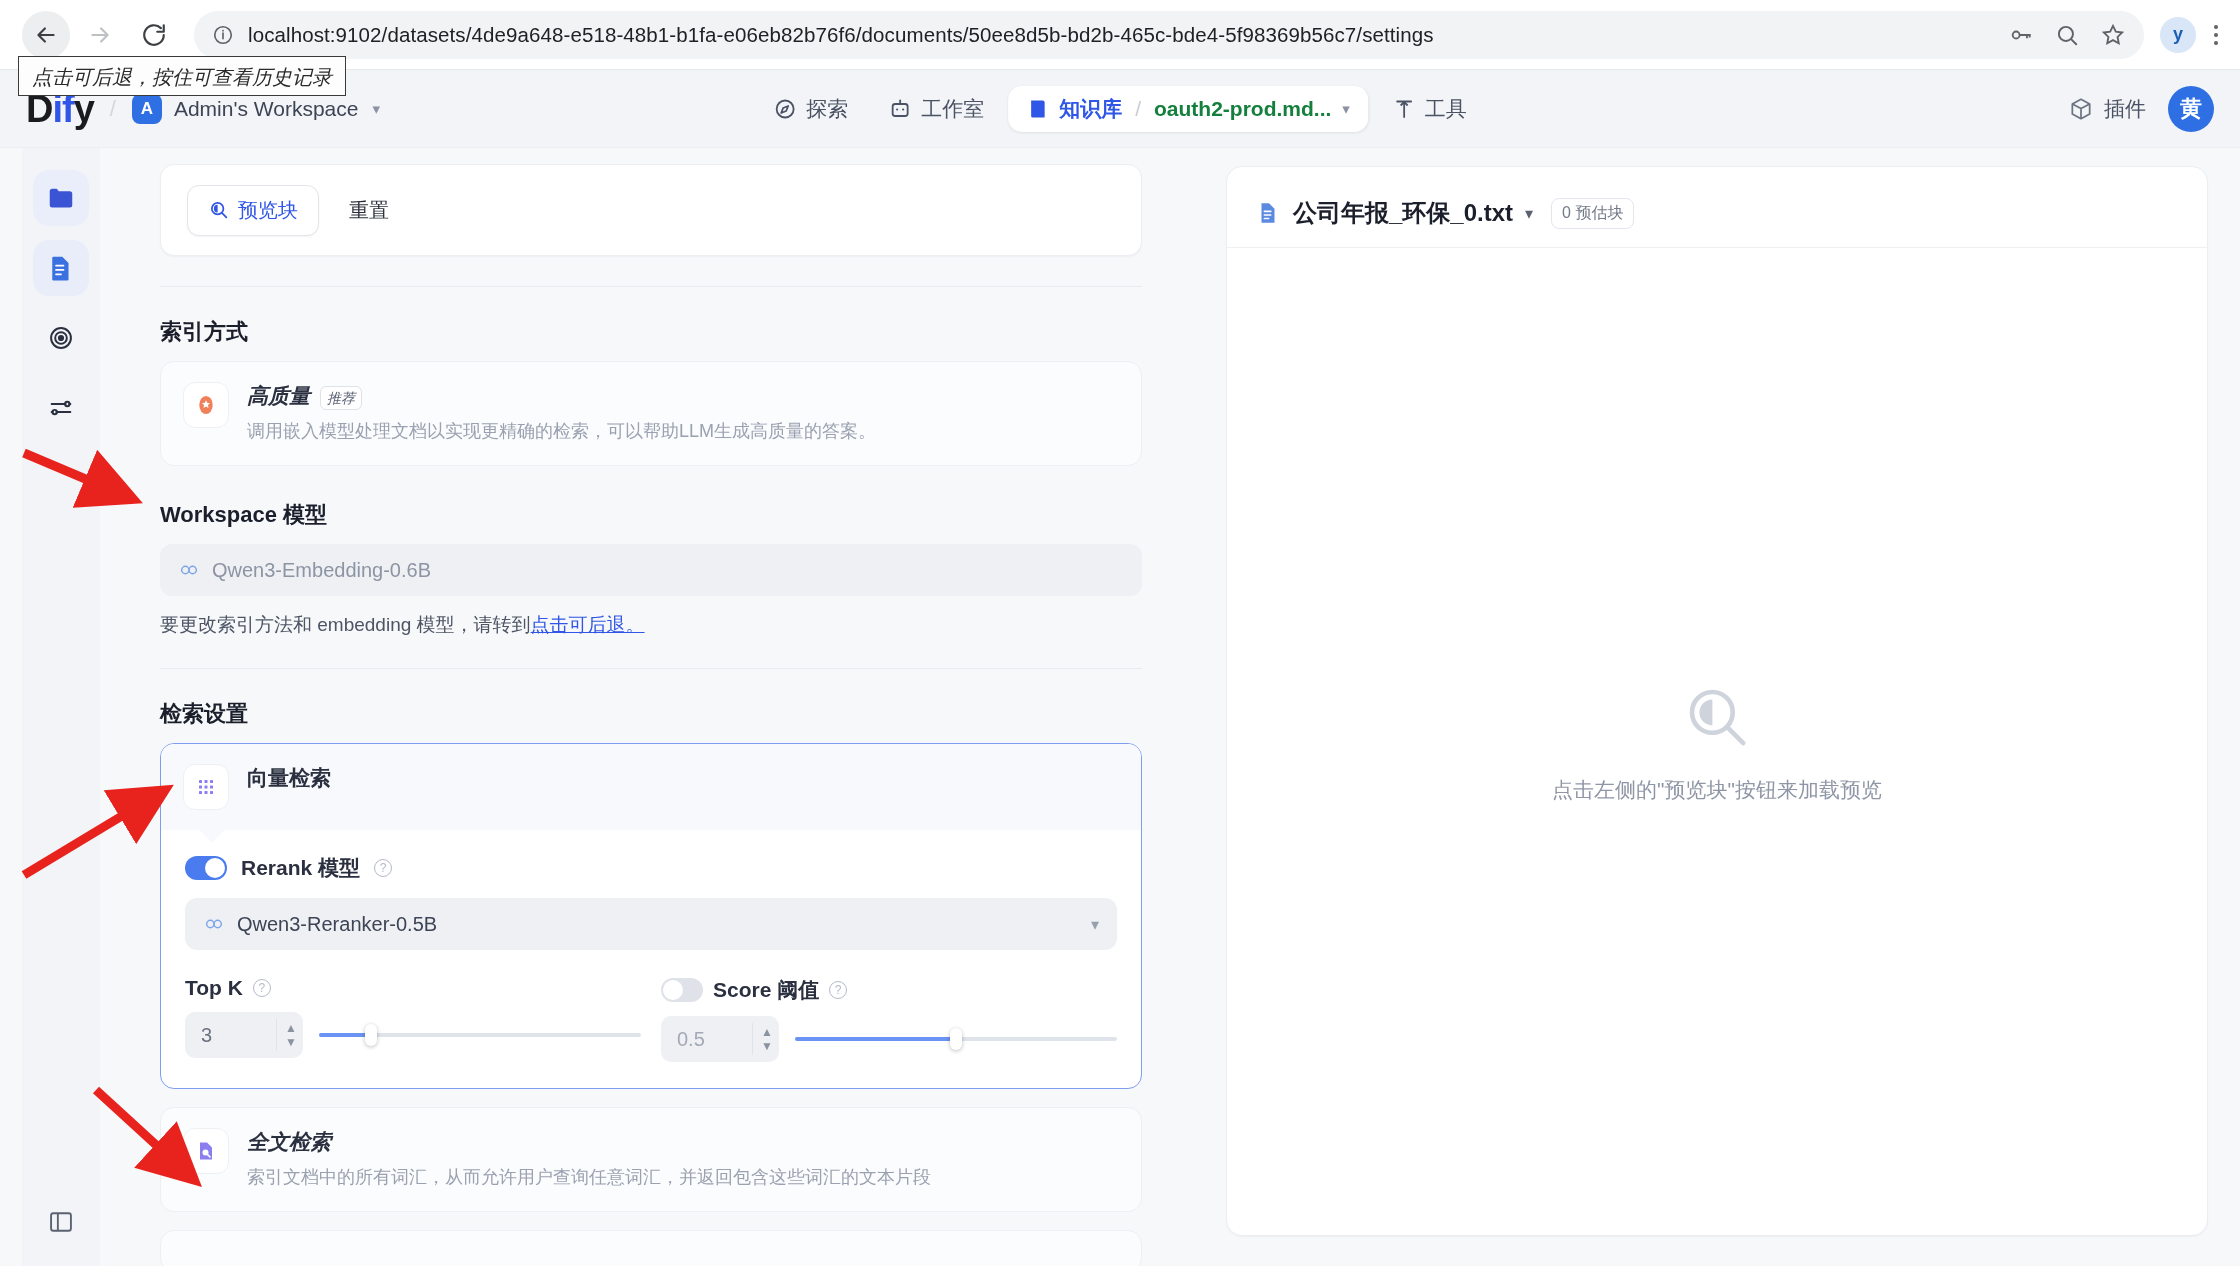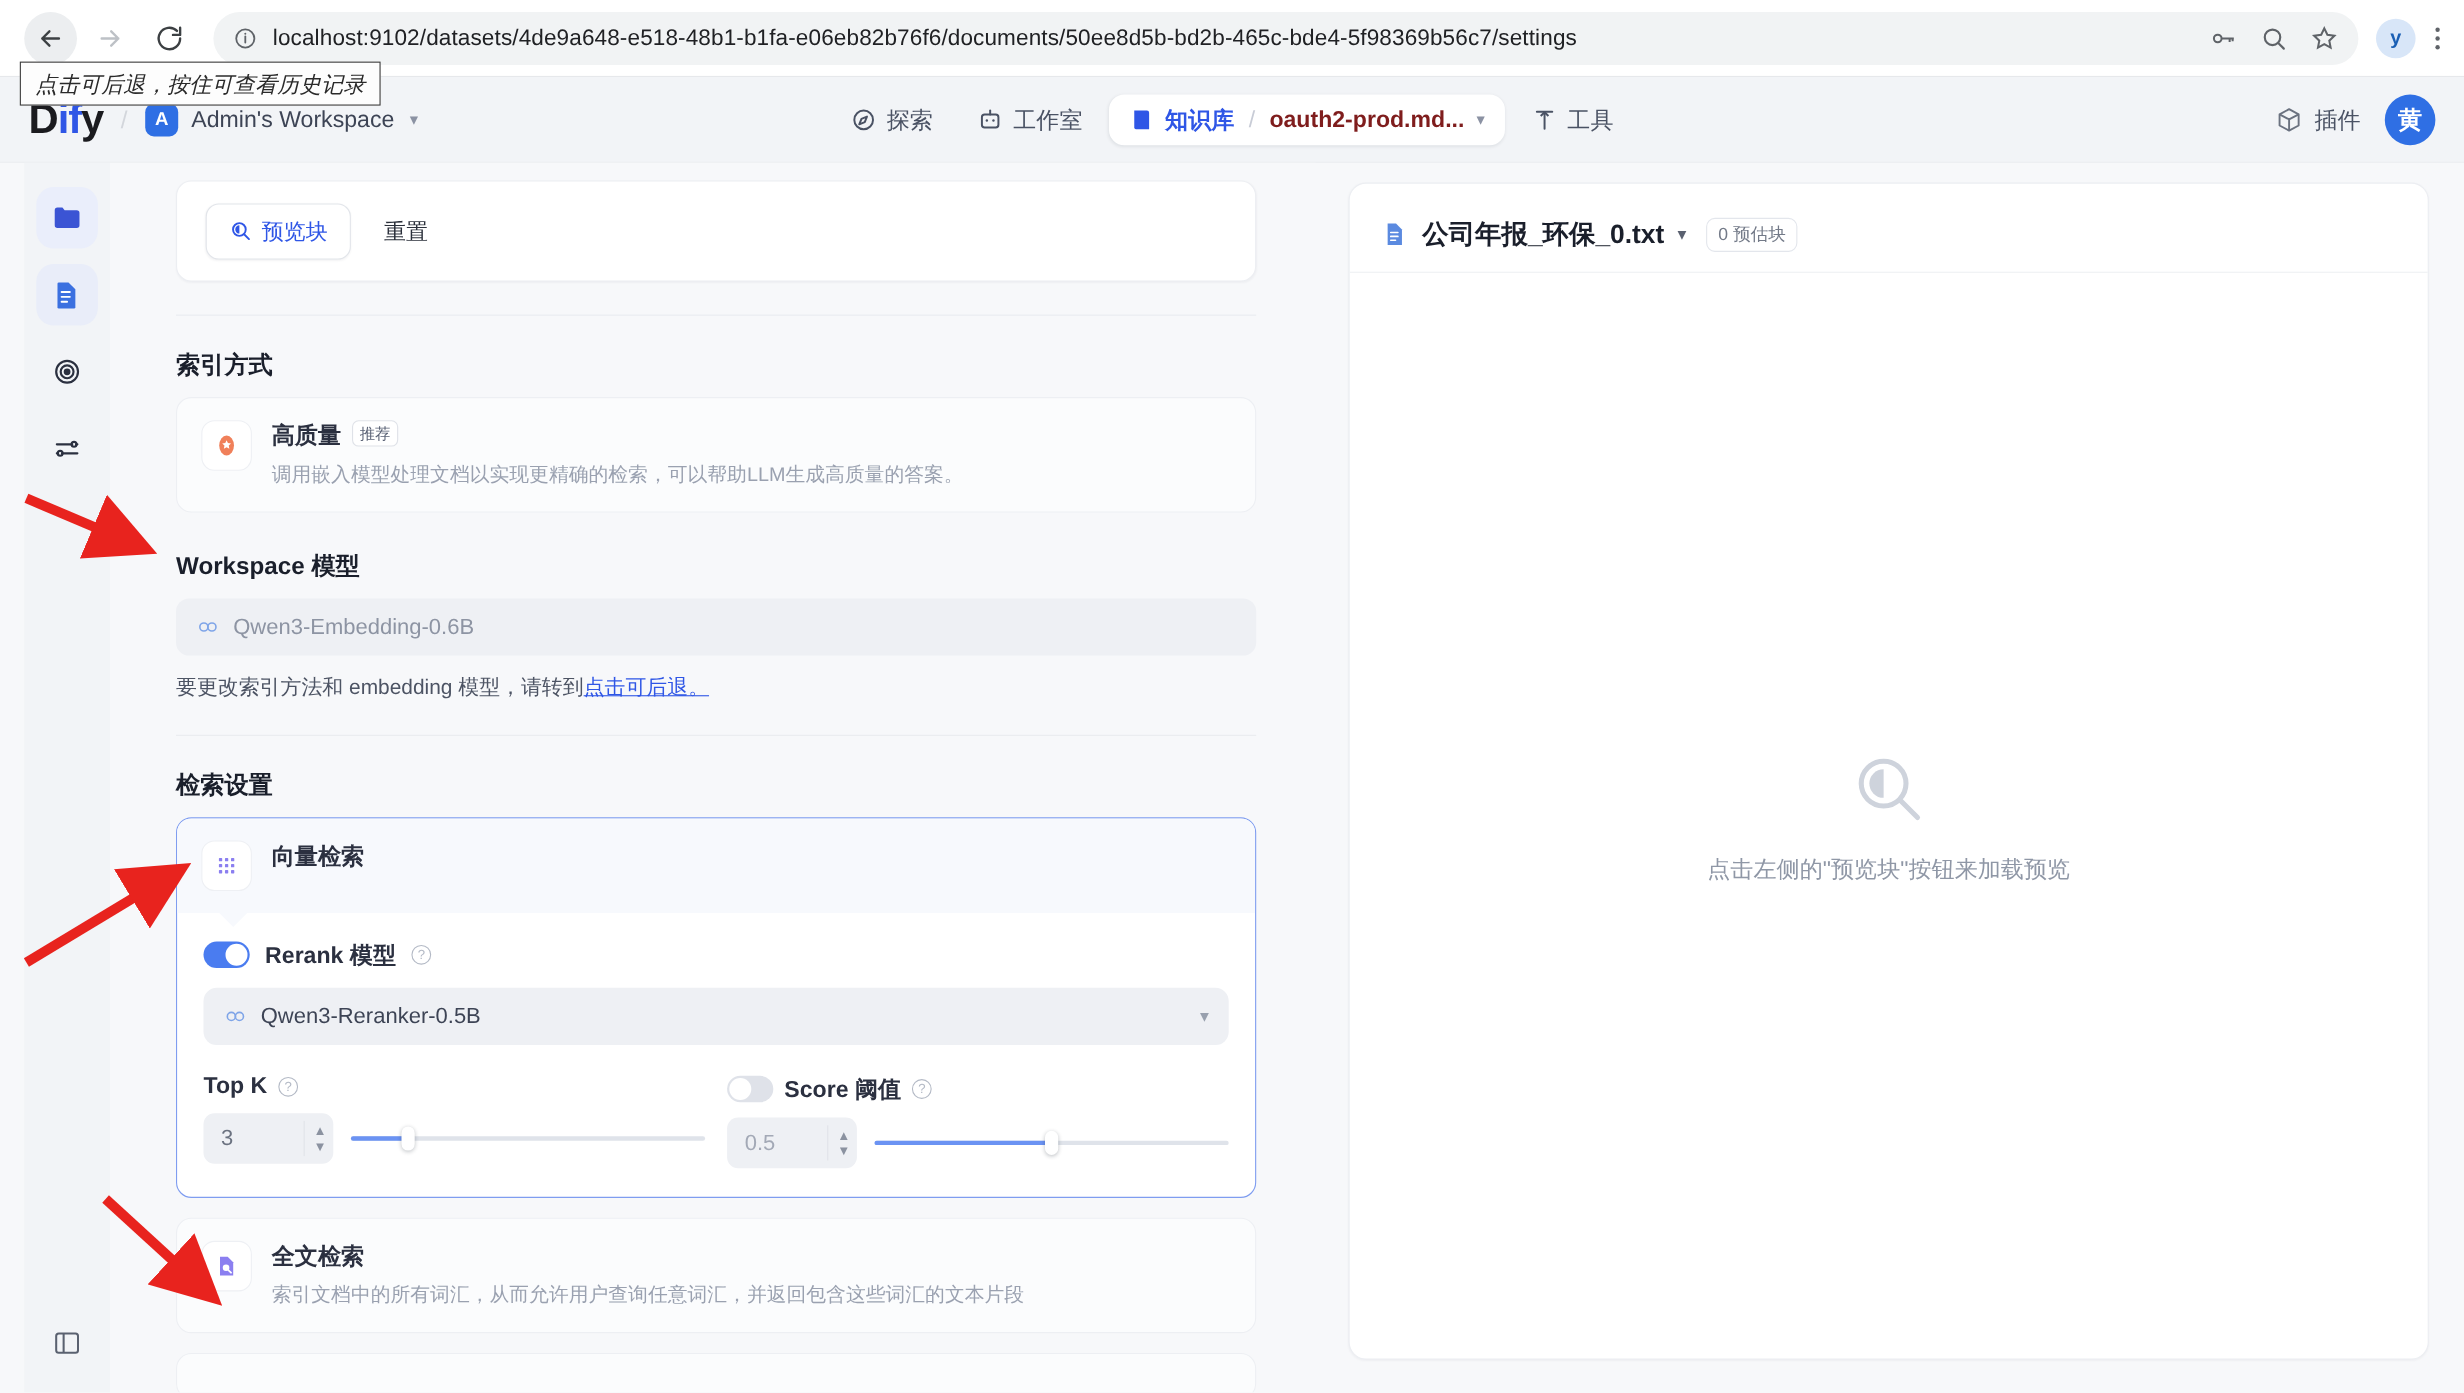--- a/index.html
+++ b/index.html
@@ -74,21 +74,21 @@
     display: flex; align-items: center; gap: 9px; padding: 9px 16px;
     font-size: 21px; color: #4a5264; border-radius: 14px; cursor: pointer;
     white-space: nowrap;
   }
   .nav-item.active {
     background: #ffffff; color: #2f56e6; font-weight: 700;
     box-shadow: 0 1px 3px rgba(16,24,40,.08);
     padding: 9px 18px;
   }
   .nav-item.active .crumb-sep { color: #c8ccd6; font-weight: 400; margin: 0 4px;}
-  .nav-item.active .crumb-doc { color: #7f1d1d; font-weight: 700; }
+  .nav-item.active .crumb-doc { color: #15803d; font-weight: 700; }
   .hdr-right { margin-left: auto; display: flex; align-items: center; gap: 22px; }
   .plugin-item { display: flex; align-items: center; gap: 10px; font-size: 21px; color: #4a5264; cursor: pointer;}
   .user-avatar {
     width: 46px; height: 46px; border-radius: 50%; background: #2f6fe4;
     color: #fff; font-size: 22px; font-weight: 600;
     display: flex; align-items: center; justify-content: center;
   }
 
   
   .app-body { display: flex; height: calc(1266px - 70px - 78px); position: relative; margin-left: 22px; }
@@ -138,21 +138,21 @@
 
   .opt-card {
     background: #fbfcfd; border: 1px solid #edeff3; border-radius: 14px;
     padding: 20px 22px; display: flex; gap: 18px; align-items: flex-start;
   }
   .opt-ico {
     width: 46px; height: 46px; border-radius: 12px; background: #fff;
     border: 1px solid #eef0f4; display: flex; align-items: center;
     justify-content: center; flex: 0 0 46px;
   }
-  .opt-head { display: flex; align-items: flex-start; gap: 10px; }
+  .opt-head { display: flex; align-items: flex-end; gap: 10px; font-style: italic; }
   .opt-name { font-size: 21px; font-weight: 700; color: #2b3040; }
   .badge-rec {
     font-size: 14px; color: #5a6275; border: 1px solid #dfe2e8;
     border-radius: 6px; padding: 2px 6px; background: #fff; line-height: 1.3;
   }
   .opt-desc { font-size: 18px; color: #9aa1b0; margin-top: 8px; line-height: 1.5; }
 
   .model-box {
     background: #eef0f4; border-radius: 12px; height: 52px;
     display: flex; align-items: center; padding: 0 18px; gap: 12px;

